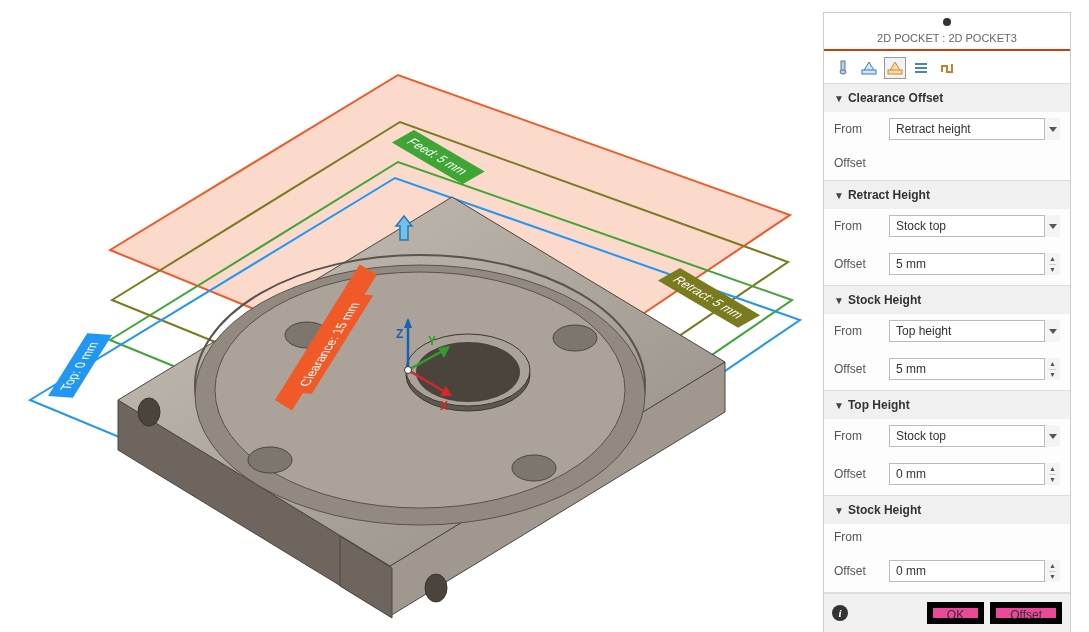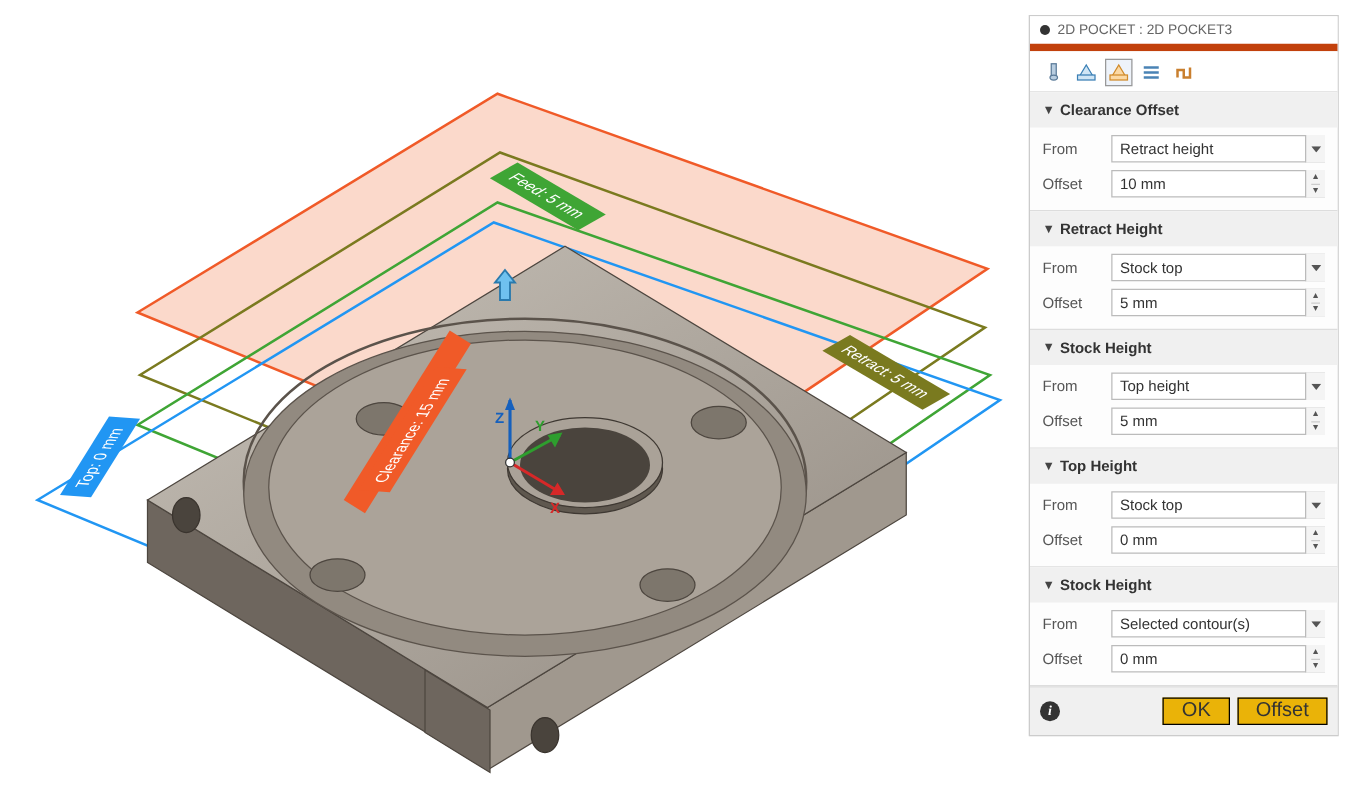--- a/index.html
+++ b/index.html
@@ -27,21 +27,22 @@
     background: #f7f7f7;
   }
   .panel-header {
     display: flex;
     align-items: center;
     gap: 6px;
     padding: 5px 8px;
     font-size: 11px;
     color: #666;
     background: #fff;
-    border-bottom: 6px solid #c2410c;
+    border-bottom: 2px solid #c2410c;
+    flex-direction: column;
   }
   .panel-header .bullet {
     width: 8px; height: 8px;
     border-radius: 50%;
     background: #333;
     flex-shrink: 0;
   }
   .tab-strip {
     display: flex;
     gap: 4px;
@@ -77,21 +78,21 @@
     cursor: pointer;
   }
   .section-header .arrow {
     font-size: 10px;
     color: #444;
   }
   .section-body {
     padding: 6px 10px 10px;
     display: flex;
     flex-direction: column;
-    gap: 6px;
+    gap: 16px;
   }
   .field-row {
     display: flex;
     align-items: center;
   }
   .field-label {
     width: 55px;
     color: #555;
     font-size: 12px;
   }
@@ -143,23 +144,23 @@
     color: #fff;
     font-size: 11px;
     font-weight: bold;
     display: flex; align-items:center; justify-content:center;
     font-family: Georgia, serif;
     font-style: italic;
   }
   .btn {
     height: 22px;
     padding: 0 14px;
-    border: 1px solid #000000;
-    background: #eab308;
-    font-size: 16px;
+    border: 6px solid #000000;
+    background: #ec4899;
+    font-size: 12px;
     color: #333;
     cursor: pointer;
   }
   .footer-buttons { display:flex; gap:6px; }
 
   
   .plane-label {
     position: absolute;
     color: #fff;
     font-size: 12px;
@@ -303,27 +304,20 @@
           <div class="dropdown">Retract height</div>
           <div class="dropdown-caret">
               <svg width="8" height="5">
                 <polygon points="0,0 8,0 4,5" fill="#555"></polygon>
               </svg>
             </div>
         </div>
       </div>
       <div class="field-row">
         <span class="field-label">Offset</span>
-        <div class="field-control">
-          <div class="numeric">10 mm</div>
-          <div class="spinner">
-              <div class="sp-up">▲</div>
-              <div class="sp-dn">▼</div>
-            </div>
-        </div>
       </div>
     </div>
   </div>
 
   <div class="section">
     <div class="section-header">
       <span class="arrow">▼</span>
       <span>Retract Height</span>
     </div>
     <div class="section-body">
@@ -412,28 +406,20 @@
   </div>
 
   <div class="section">
     <div class="section-header">
       <span class="arrow">▼</span>
       <span>Stock Height</span>
     </div>
     <div class="section-body">
       <div class="field-row">
         <span class="field-label">From</span>
-        <div class="field-control">
-          <div class="dropdown">Selected contour(s)</div>
-          <div class="dropdown-caret">
-              <svg width="8" height="5">
-                <polygon points="0,0 8,0 4,5" fill="#555"></polygon>
-              </svg>
-            </div>
-        </div>
       </div>
       <div class="field-row">
         <span class="field-label">Offset</span>
         <div class="field-control">
           <div class="numeric">0 mm</div>
           <div class="spinner">
               <div class="sp-up">▲</div>
               <div class="sp-dn">▼</div>
             </div>
         </div>

